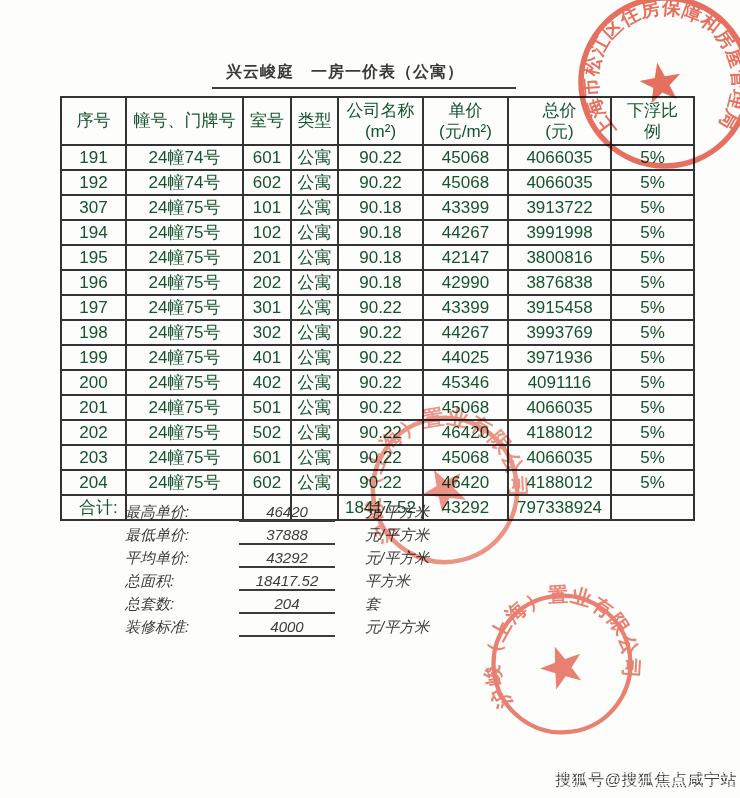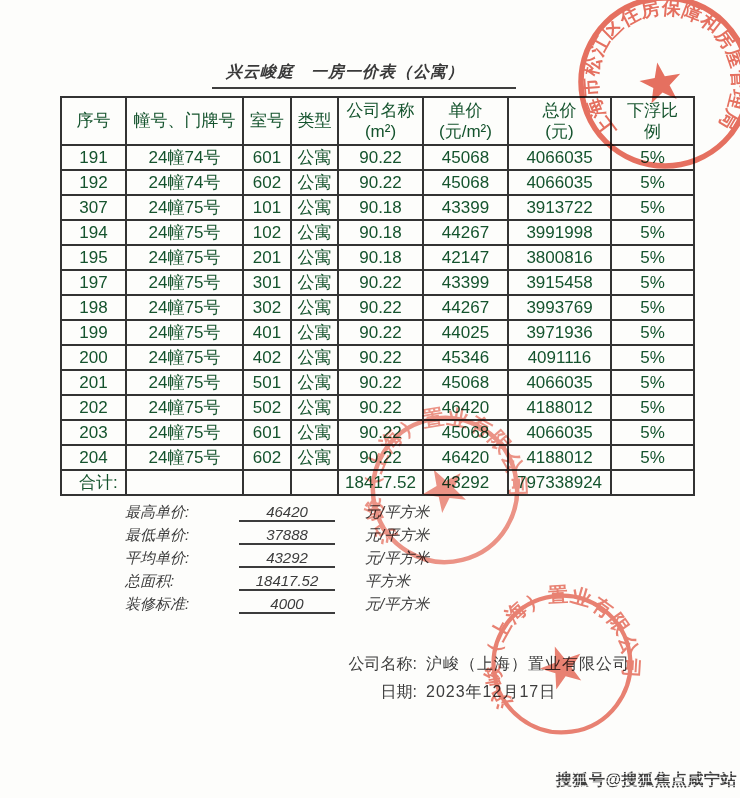--- a/index.html
+++ b/index.html
@@ -12,21 +12,20 @@
   .paper{position:absolute;inset:0;}
 
   
   .doc-title{
     position:absolute;left:212px;top:62px;
     font-size:16px;font-weight:700;color:#3a3a3a;
     letter-spacing:1px;
     padding:0 52px 4px 14px;
     border-bottom:2px solid #3e3e3e;
     white-space:pre;
-    font-style:italic;
   }
 
   
   table.price-table{
     position:absolute;left:60px;top:96px;
     width:633px;table-layout:fixed;border-collapse:collapse;
     font-size:17px;color:#14532d;
   }
   .price-table th,.price-table td{
     border:2px solid #333;
@@ -58,21 +57,21 @@
   .stamp circle{fill:none;stroke:var(--stamp-color,#e2523e);}
   .stamp polygon{fill:var(--stamp-color,#e2523e);}
   .stamp text{fill:var(--stamp-color,#e2523e);font-family:"Liberation Sans","DejaVu Sans",sans-serif;font-weight:600;}
   #stamp-gov{left:565px;top:-18px;opacity:.82;}
   #stamp-mid{left:345px;top:390px;opacity:.62;transform:rotate(-14deg);}
   #stamp-bot{left:467px;top:569px;opacity:.72;transform:rotate(-8deg);}
 
   
   .watermark{
     position:absolute;right:3px;bottom:7px;
-    font-size:16px;font-weight:700;color:#3f3f3f;letter-spacing:.5px;
+    font-size:16px;font-weight:400;color:#3f3f3f;letter-spacing:.5px;
   }
   .watermark::after{
     content:"";position:absolute;inset:0;
     background:repeating-linear-gradient(180deg,
       transparent 0 3px, rgba(253,253,251,.6) 3px 4px);
   }
 </style>
 </head>
 <body>
 
@@ -168,20 +167,30 @@
           <td>195</td>
           <td>24幢75号</td>
           <td>201</td>
           <td>公寓</td>
           <td>90.18</td>
           <td>42147</td>
           <td>3800816</td>
           <td>5%</td>
         </tr>
         <tr>
+          <td>196</td>
+          <td>24幢75号</td>
+          <td>202</td>
+          <td>公寓</td>
+          <td>90.18</td>
+          <td>42990</td>
+          <td>3876838</td>
+          <td>5%</td>
+        </tr>
+        <tr>
           <td>197</td>
           <td>24幢75号</td>
           <td>301</td>
           <td>公寓</td>
           <td>90.22</td>
           <td>43399</td>
           <td>3915458</td>
           <td>5%</td>
         </tr>
         <tr>
@@ -282,36 +291,31 @@
         <span class="slabel">平均单价:</span>
         <span class="svalue">43292</span>
         <span class="sunit">元/平方米</span>
       </div>
       <div class="srow">
         <span class="slabel">总面积:</span>
         <span class="svalue">18417.52</span>
         <span class="sunit">平方米</span>
       </div>
       <div class="srow">
+        <span class="slabel">总套数:</span>
+        <span class="svalue">204</span>
+        <span class="sunit">套</span>
+      </div>
+      <div class="srow">
         <span class="slabel">装修标准:</span>
         <span class="svalue">4000</span>
         <span class="sunit">元/平方米</span>
       </div>
     </div>
 
-  <div class="signature">
-    <div class="sigrow">
-      <span class="siglabel">公司名称:</span>
-      <span class="sigvalue">沪峻（上海）置业有限公司</span>
-    </div>
-    <div class="sigrow">
-      <span class="siglabel">日期:</span>
-      <span class="sigvalue">2023年12月17日</span>
-    </div>
-  </div>
 
   <svg id="stamp-gov" class="stamp" width="200" height="200" viewBox="0 0 200 200">
     <circle cx="100" cy="100" r="84" stroke-width="5.5"></circle>
     <path id="govArc" d="M 51.9,148.1 A 68,68 0 1 1 148.1,148.1" fill="none"></path>
     <text font-size="19">
       <textPath href="#govArc" startOffset="0" textLength="312">上海市松江区住房保障和房屋管理局</textPath>
     </text>
     <polygon transform="translate(96,102) scale(0.64) rotate(-10)" points="0,-34 8,-11 32.3,-10.5 12.9,4.2 20,27.5 0,13.6 -20,27.5 -12.9,4.2 -32.3,-10.5 -8,-11"></polygon>
   </svg>
 

